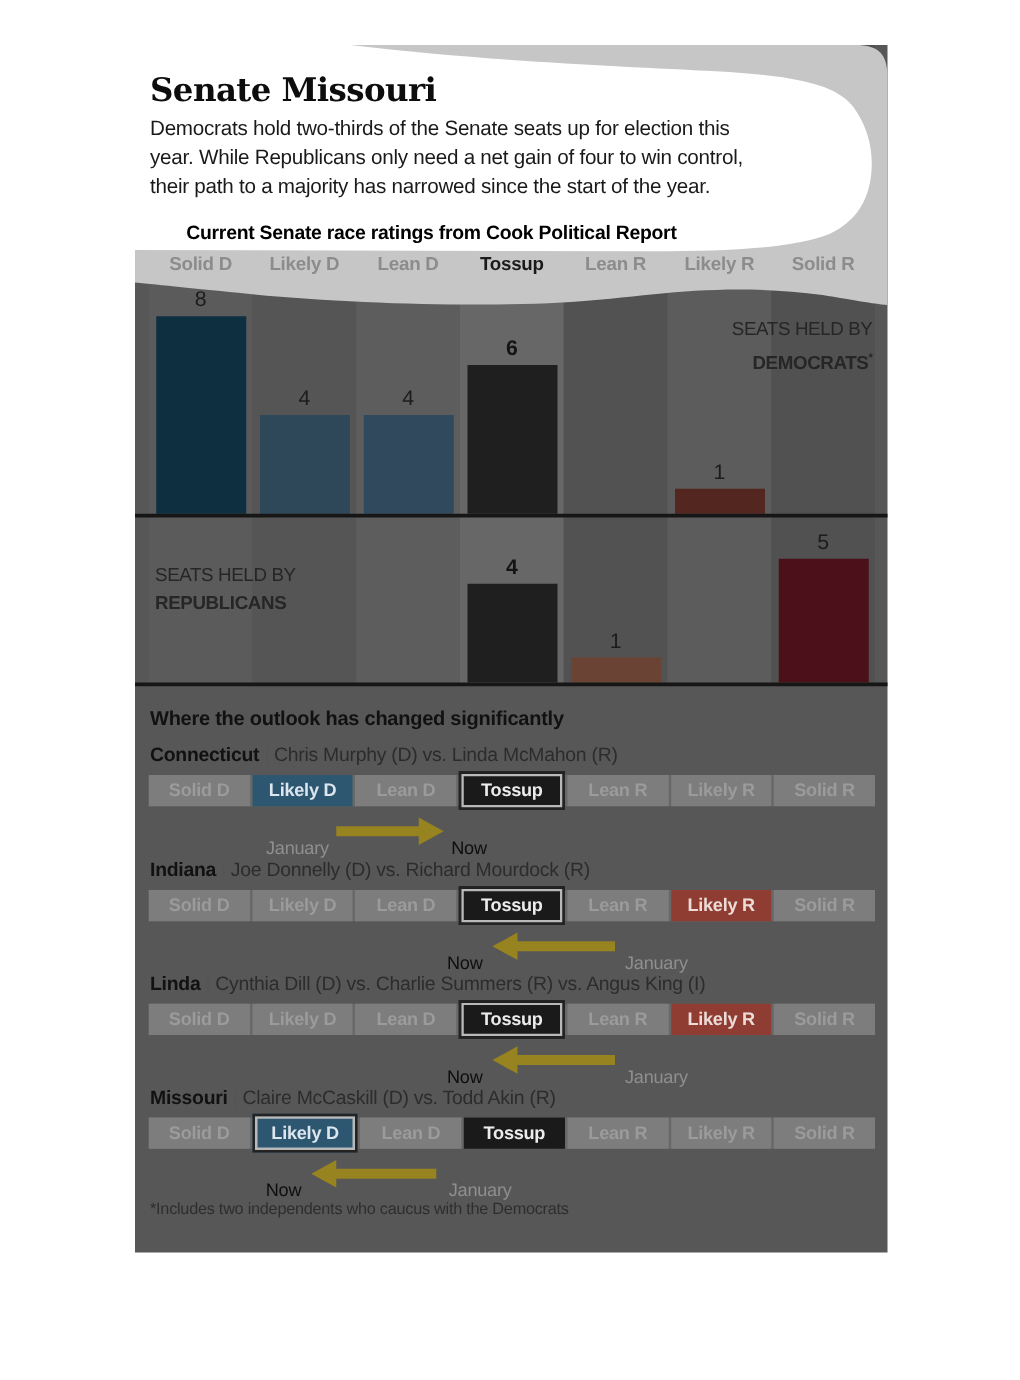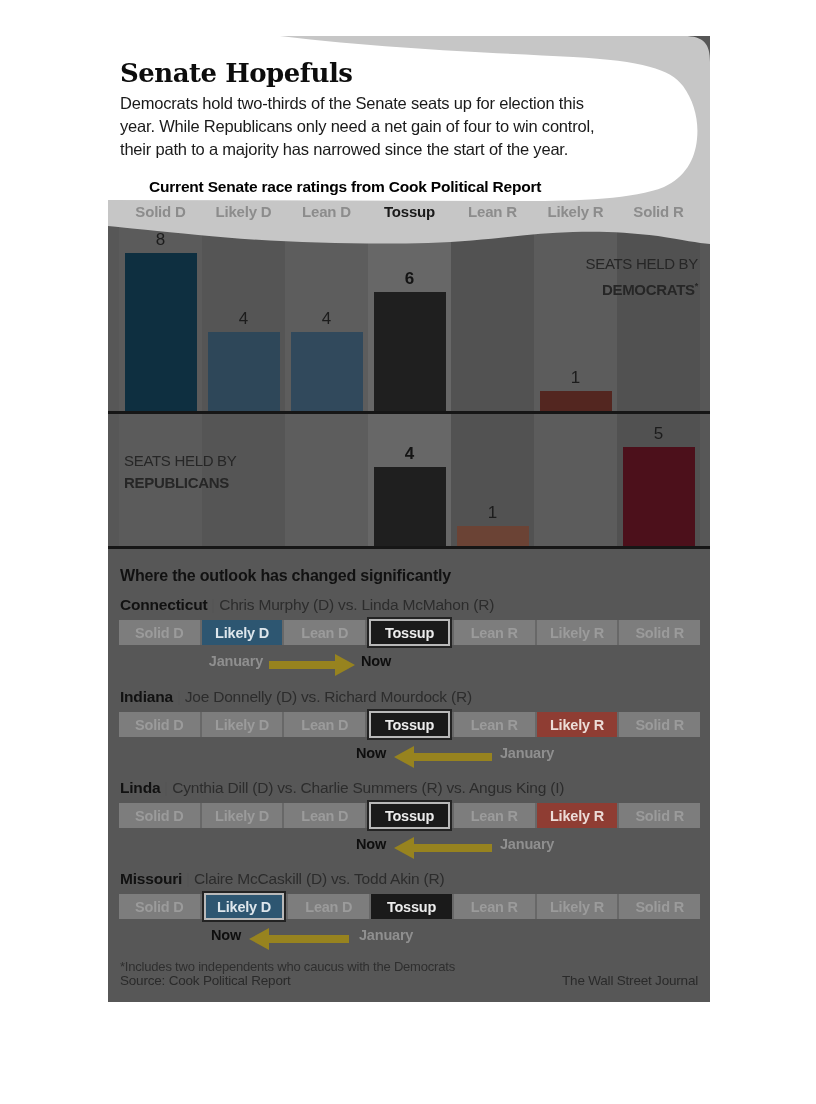--- a/index.html
+++ b/index.html
@@ -44,21 +44,21 @@
   .strip{position:absolute;left:11px;top:24px;width:581px;height:25px;display:flex;gap:2px;
          background:var(--cell-gap,#686868);}
   .cell{flex:1 1 0;display:flex;align-items:center;justify-content:center;
         background:var(--cell-default-bg,#7d7d7d);color:var(--cell-default-text,#9b9b9b);
         font-size:14.5px;font-weight:bold;letter-spacing:-0.2px;}
   .cell.c-blue{background:var(--cell-blue,#2d5671);color:#dde6ec;}
   .cell.c-black{background:var(--cell-black,#1a1a1a);color:#ececec;}
   .cell.c-red{background:var(--cell-red,#8f3d33);color:#ecdcd7;}
   .cell.cell-now{margin:-3px 0;border:2px solid #232323;box-shadow:inset 0 0 0 2px #b9b9b9;z-index:2;}
   .arrowrow{position:absolute;left:11px;top:55px;width:581px;height:26px;}
-  .lbl{position:absolute;top:2px;font-size:14.5px;font-weight:bold;letter-spacing:-0.2px;}
+  .lbl{position:absolute;top:20px;font-size:14.5px;font-weight:normal;letter-spacing:-0.2px;}
   .lbl.now{color:#0e0e0e;}
   .lbl.jan{color:#8f8f8f;}
   .arrow{position:absolute;top:3px;height:22px;}
   .arrow .shaft{position:absolute;top:7px;height:8px;background:var(--arrow,#97831f);}
   .arrow .head{position:absolute;top:0;width:0;height:0;
                border-top:11px solid transparent;border-bottom:11px solid transparent;}
   .arrow.dir-right .shaft{left:0;right:18px;}
   .arrow.dir-right .head{right:0;border-left:20px solid var(--arrow,#97831f);}
   .arrow.dir-left .shaft{left:18px;right:0;}
   .arrow.dir-left .head{left:0;border-right:20px solid var(--arrow,#97831f);}
@@ -124,21 +124,21 @@
 
     <svg class="blob-svg" width="602" height="214" viewBox="0 0 602 214">
       <path d="M0,0 L576,0 C596,0 602,8 602,26 L602,208
         C590,207 575,204 550,200 C520,196 490,195 465,196 C420,197 380,205 320,207
         C250,209 160,206 90,199 C50,195 20,192 0,190 Z" fill="#c6c6c6"></path>
       <path d="M0,0 L172,0 C280,13 390,17 465,21
         C535,25 562,33 575,50 C586,65 591,84 589,103 C587,124 577,141 556,151
         C526,163 472,165 415,165 L0,164 Z" fill="#ffffff"></path>
     </svg>
 
-    <div class="hdr title">Senate Hopefuls</div>
+    <div class="hdr title">Senate Missouri</div>
     <div class="hdr intro">
       <div>Democrats hold two-thirds of the Senate seats up for election this</div>
       <div>year. While Republicans only need a net gain of four to win control,</div>
       <div>their path to a majority has narrowed since the start of the year.</div>
     </div>
     <div class="hdr subtitle">Current Senate race ratings from Cook Political Report</div>
 
     <div class="col-headers">
         <span>Solid D</span>
         <span>Likely D</span>
@@ -228,18 +228,14 @@
             <div class="arrow dir-left">
               <div class="shaft"></div>
               <div class="head"></div>
             </div>
             <span class="lbl now">Now</span>
           </div>
         </div>
       </div>
 
     <div class="footnote">*Includes two independents who caucus with the Democrats</div>
-    <div class="sourcerow">
-      <span>Source: Cook Political Report</span>
-      <span>The Wall Street Journal</span>
-    </div>
   </div>
 </div>
 
 </body></html>

